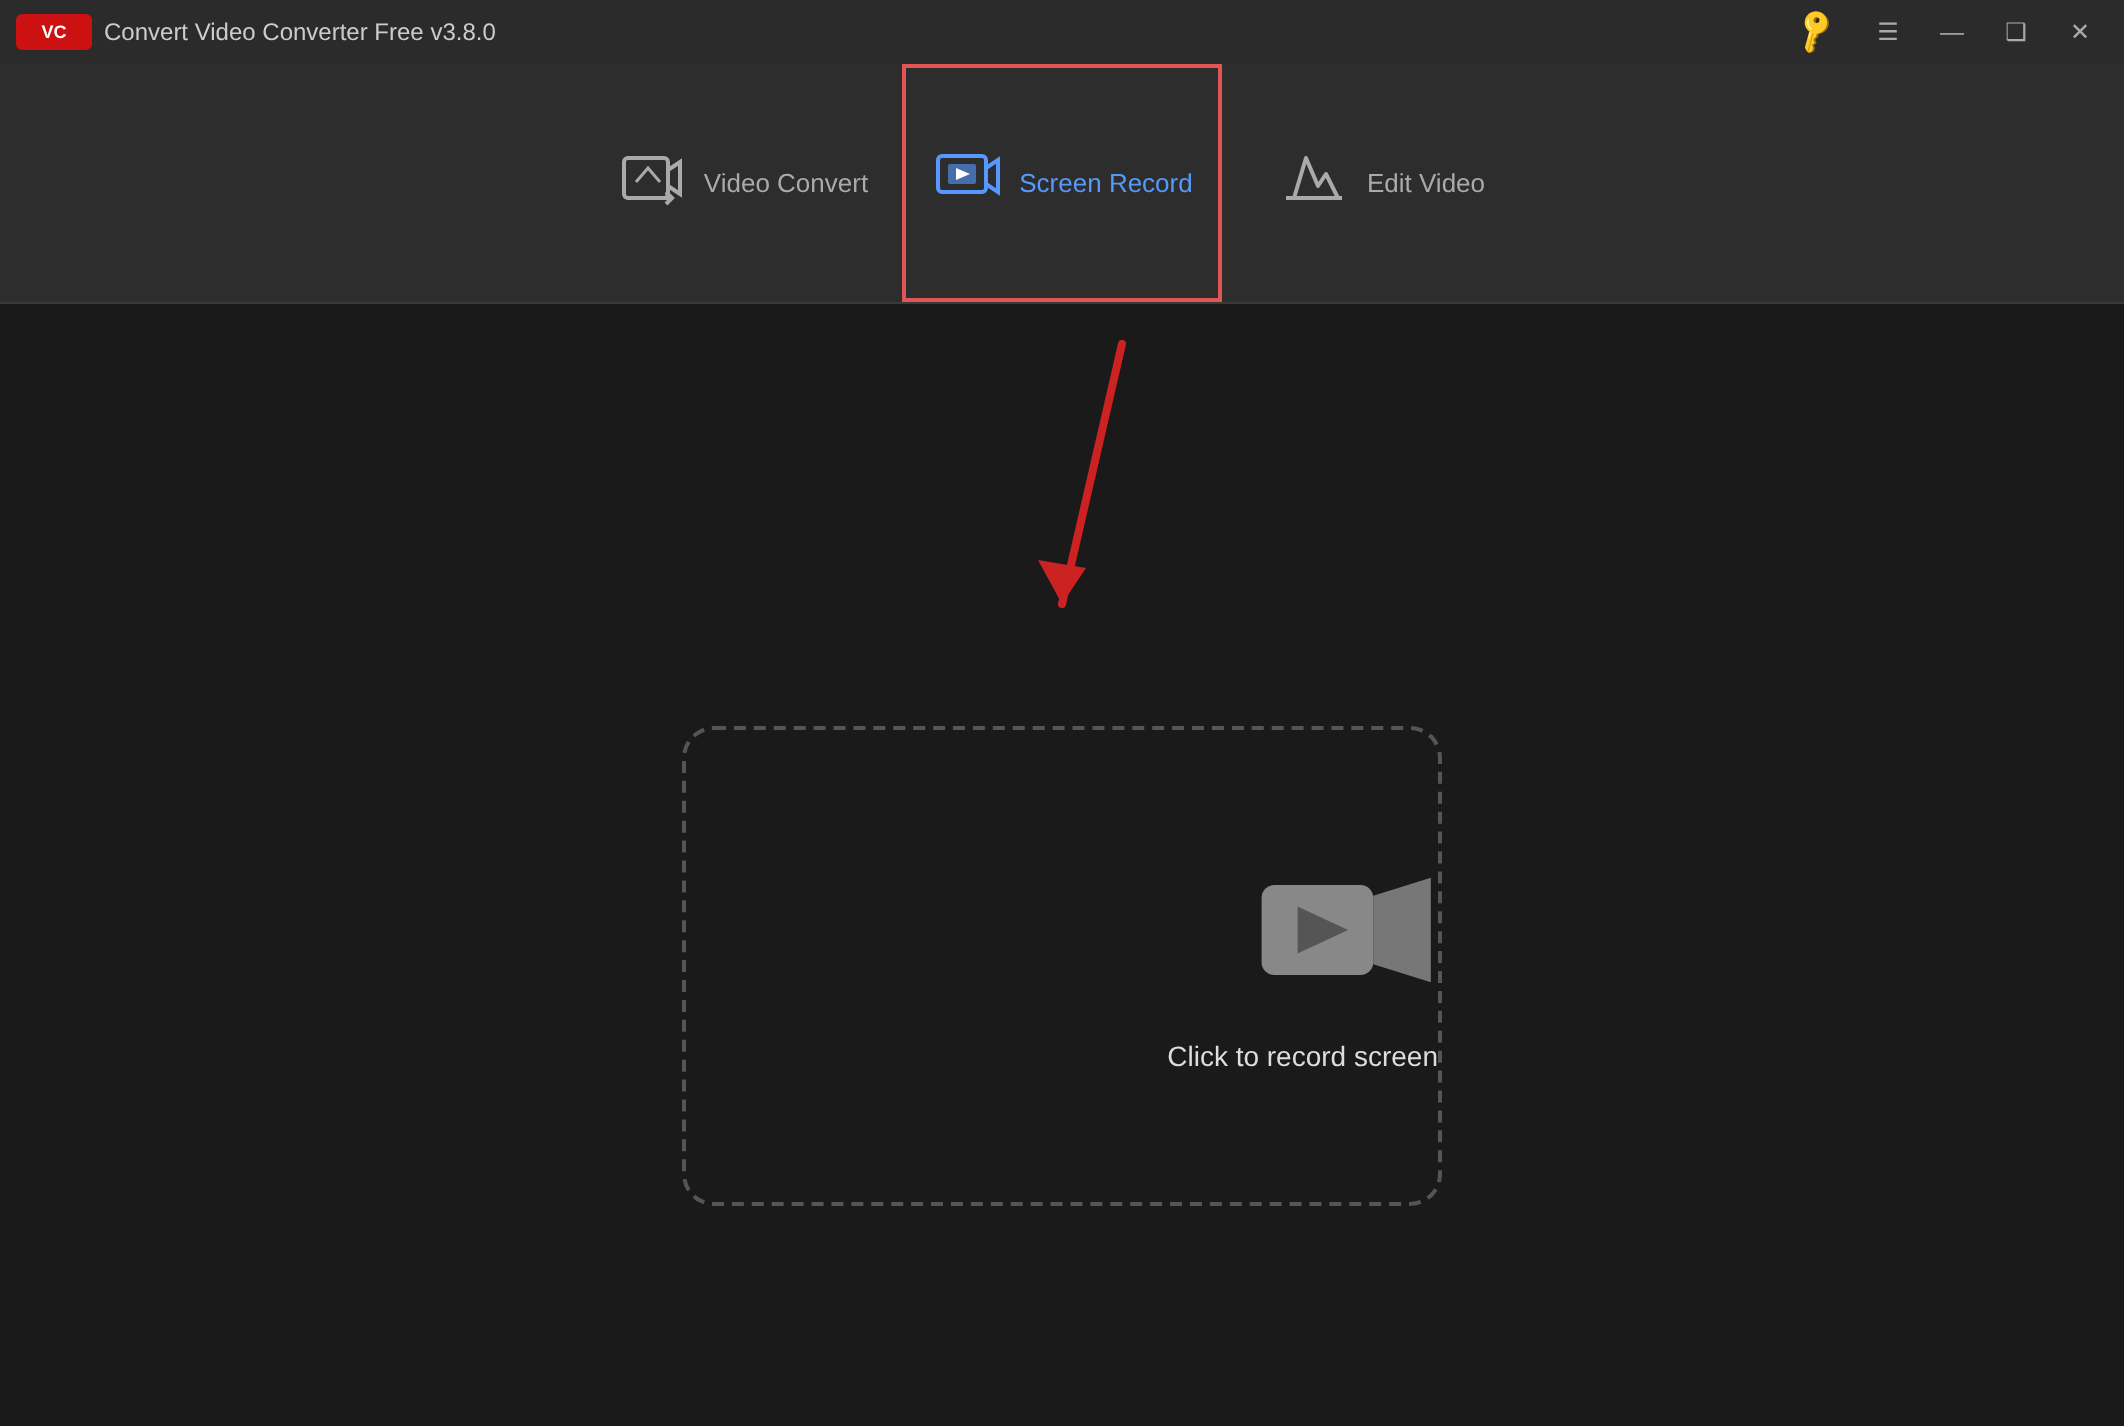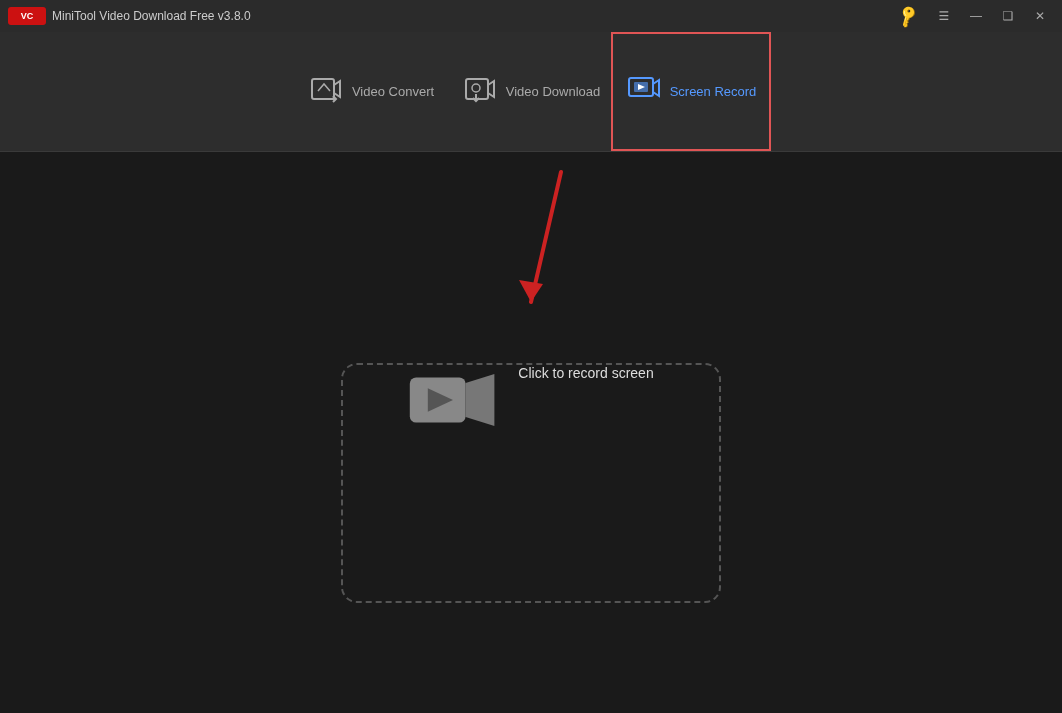--- a/index.html
+++ b/index.html
@@ -125,22 +125,22 @@
       position: relative;
     }
 
     
     #record-area {
       width: 380px;
       height: 240px;
       border: 2px dashed #555555;
       border-radius: 16px;
       display: flex;
-      flex-direction: row;
-      align-items: flex-start;
+      flex-direction: column;
+      align-items: flex-end;
       justify-content: center;
       cursor: pointer;
       gap: 20px;
       margin-top: 100px;
     }
 
     
     #camera-icon-wrap {
       display: flex;
       align-items: center;
@@ -164,21 +164,21 @@
       left: 50%;
       transform: translateX(-20px);
     }
   </style>
 </head>
 <body>
 
 <div id="titlebar">
   <div id="titlebar-left">
     <div id="app-logo">VC</div>
-    <span id="titlebar-title">MiniTool Video Download Free v3.8.0</span>
+    <span id="titlebar-title">Convert Video Converter Free v3.8.0</span>
   </div>
   <div id="titlebar-controls">
     <span id="key-icon">🔑</span>
     <button class="titlebar-btn" title="Menu">☰</button>
     <button class="titlebar-btn">—</button>
     <button class="titlebar-btn">❑</button>
     <button class="titlebar-btn close">✕</button>
   </div>
 </div>
 
@@ -190,45 +190,42 @@
         <rect x="4" y="8" width="22" height="20" rx="2" stroke="#aaaaaa" stroke-width="2" fill="none"></rect>
         <polyline points="26,14 32,10 32,26 26,22" stroke="#aaaaaa" stroke-width="2" fill="none"></polyline>
         <path d="M10 20 L16 13 L22 20" stroke="#aaaaaa" stroke-width="1.5" fill="none"></path>
         <line x1="22" y1="28" x2="28" y2="28" stroke="#aaaaaa" stroke-width="2"></line>
         <polyline points="25,25 28,28 25,31" stroke="#aaaaaa" stroke-width="2" fill="none"></polyline>
       </svg>
     </span>
     <span class="tab-label">Video Convert</span>
   </div>
 
-  <div class="nav-tab">
-    <span class="tab-icon">
-      <svg width="36" height="36" viewBox="0 0 36 36" fill="none">
-        <rect x="4" y="8" width="22" height="20" rx="2" stroke="#aaaaaa" stroke-width="2" fill="none"></rect>
-        <polyline points="26,14 32,10 32,26 26,22" stroke="#aaaaaa" stroke-width="2" fill="none"></polyline>
-        <circle cx="14" cy="17" r="4" stroke="#aaaaaa" stroke-width="1.5" fill="none"></circle>
-        <line x1="14" y1="23" x2="14" y2="29" stroke="#aaaaaa" stroke-width="2"></line>
-        <polyline points="11,27 14,30 17,27" stroke="#aaaaaa" stroke-width="2" fill="none"></polyline>
-      </svg>
-    </span>
-    <span class="tab-label">Video Download</span>
-  </div>
 
   <div class="nav-tab active">
     <span class="tab-icon">
       <svg width="36" height="36" viewBox="0 0 36 36" fill="none">
         <rect x="3" y="7" width="24" height="18" rx="2" stroke="#5599ff" stroke-width="2" fill="none"></rect>
         <polyline points="27,13 33,9 33,25 27,21" stroke="#5599ff" stroke-width="2" fill="none"></polyline>
         <rect x="8" y="11" width="14" height="10" rx="1" fill="#5599ff" opacity="0.6"></rect>
         <polygon points="12,13 12,19 19,16" fill="white"></polygon>
       </svg>
     </span>
     <span class="tab-label">Screen Record</span>
   </div>
 
+  <div class="nav-tab">
+    <span class="tab-icon">
+      <svg width="36" height="36" viewBox="0 0 36 36" fill="none">
+        <path d="M8 28 L14 8 L20 22 L24 16 L30 28 Z" stroke="#aaaaaa" stroke-width="2" fill="none" stroke-linejoin="round"></path>
+        <line x1="4" y1="28" x2="32" y2="28" stroke="#aaaaaa" stroke-width="2"></line>
+      </svg>
+    </span>
+    <span class="tab-label">Edit Video</span>
+  </div>
 
 </div>
 
 <div id="main">
 
   <svg class="red-arrow-svg" width="80" height="160" viewBox="0 0 80 160">
     <line x1="50" y1="10" x2="20" y2="140" stroke="#cc2222" stroke-width="4" stroke-linecap="round"></line>
     <polygon points="20,140 8,118 32,122" fill="#cc2222"></polygon>
   </svg>
 

